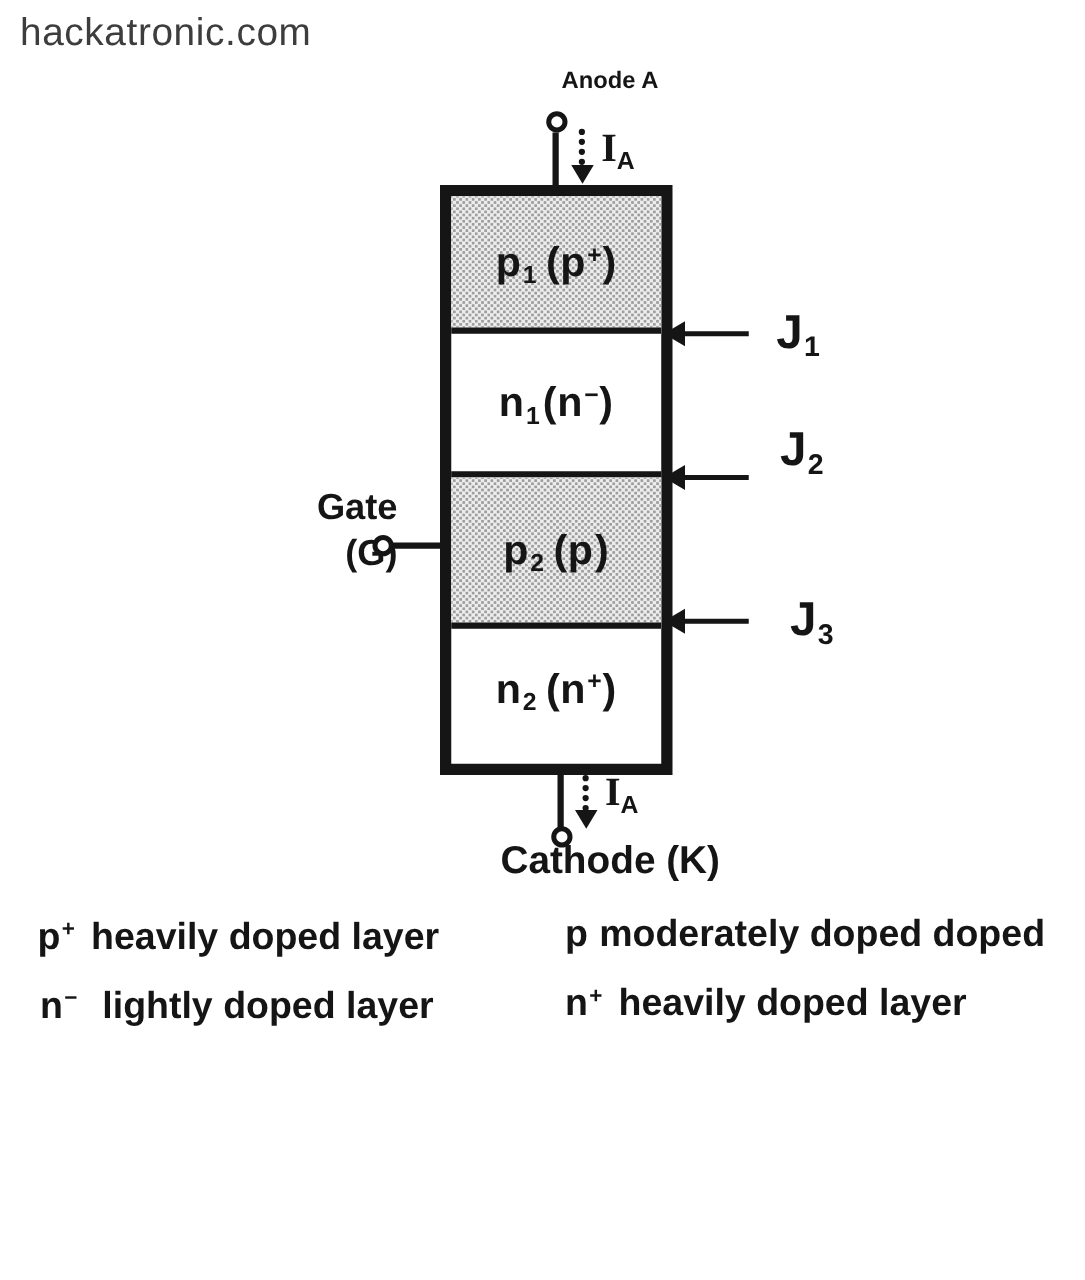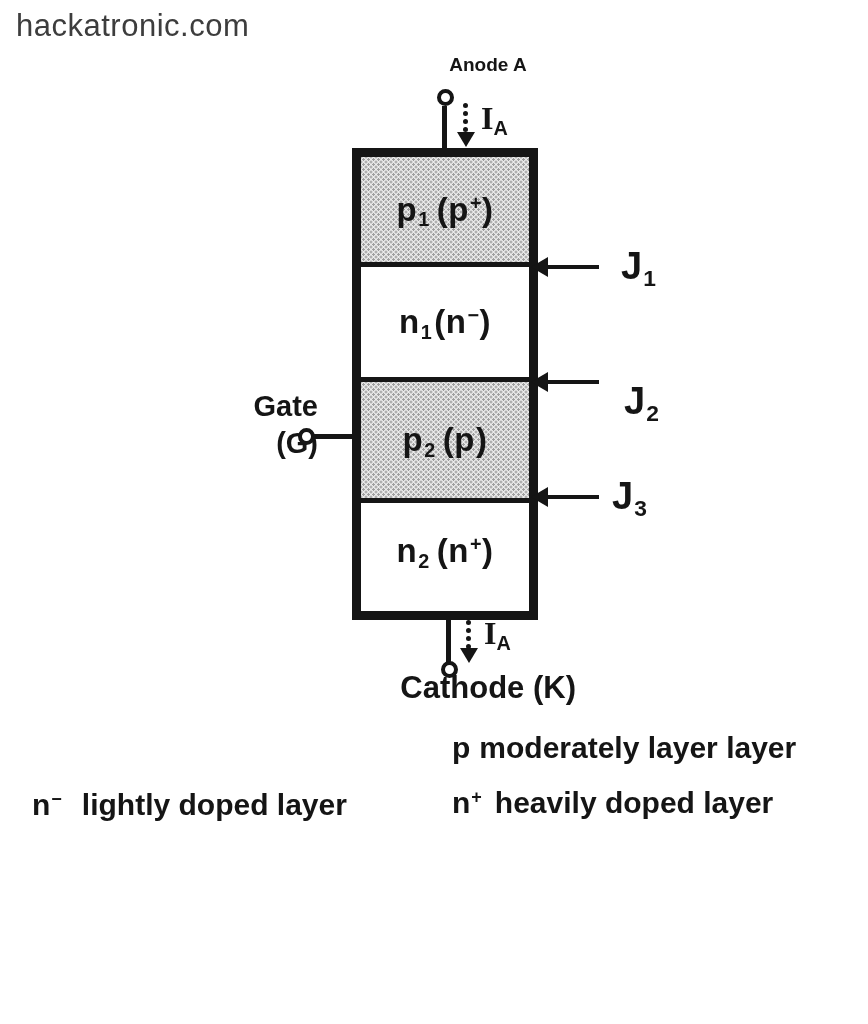--- a/index.html
+++ b/index.html
@@ -140,48 +140,51 @@
   </div>
 
   <div class="j-line" style="top:265px"></div>
   <div class="j-head" style="top:257px"></div>
   <div class="j-label" style="left:621px;top:245px">
     <span>J</span><span class="sb">1</span>
   </div>
 
   <div class="j-line" style="top:380px"></div>
   <div class="j-head" style="top:372px"></div>
-  <div class="j-label" style="left:624px;top:380px">
+  <div class="j-label" style="left:624px;top:339px">
     <span>J</span><span class="sb">2</span>
   </div>
 
   <div class="j-line" style="top:495px"></div>
   <div class="j-head" style="top:487px"></div>
-  <div class="j-label" style="left:612px;top:475px">
+  <div class="j-label" style="left:632px;top:475px">
     <span>J</span><span class="sb">3</span>
   </div>
 
   <div class="gate-label lbl">
     <div>Gate</div>
     <div>(G)</div>
   </div>
   <div class="terminal gate-terminal"></div>
   <div class="lead gate-lead"></div>
 
   <div class="lead cathode-lead"></div>
   <div class="terminal cathode-terminal"></div>
   <div class="dotted cathode-dotted"></div>
   <div class="arrow-down cathode-arrowhead"></div>
   <div class="current cathode-current">
     <span>I</span><span class="cur-sub">A</span>
   </div>
   <div class="cathode-label lbl">Cathode (K)</div>
 
+  <div class="legend-item legend-1">
+    <span class="lg-sym"><span>p</span><span class="sp">+</span></span><span>heavily doped layer</span>
+  </div>
   <div class="legend-item legend-2">
-    <span class="lg-sym" style="margin-right:8px"><span>p</span><span class="sp"></span></span><span>moderately layer layer</span>
+    <span class="lg-sym" style="margin-right:8px"><span>p</span><span class="sp"></span></span><span>moderately doped doped</span>
   </div>
   <div class="legend-item legend-4">
     <span class="lg-sym"><span>n</span><span class="sp">+</span></span><span>heavily doped layer</span>
   </div>
   <div class="legend-item legend-3">
     <span class="lg-sym" style="margin-right:20px"><span>n</span><span class="sp">−</span></span><span>lightly doped layer</span>
   </div>
 
 
 </div>

